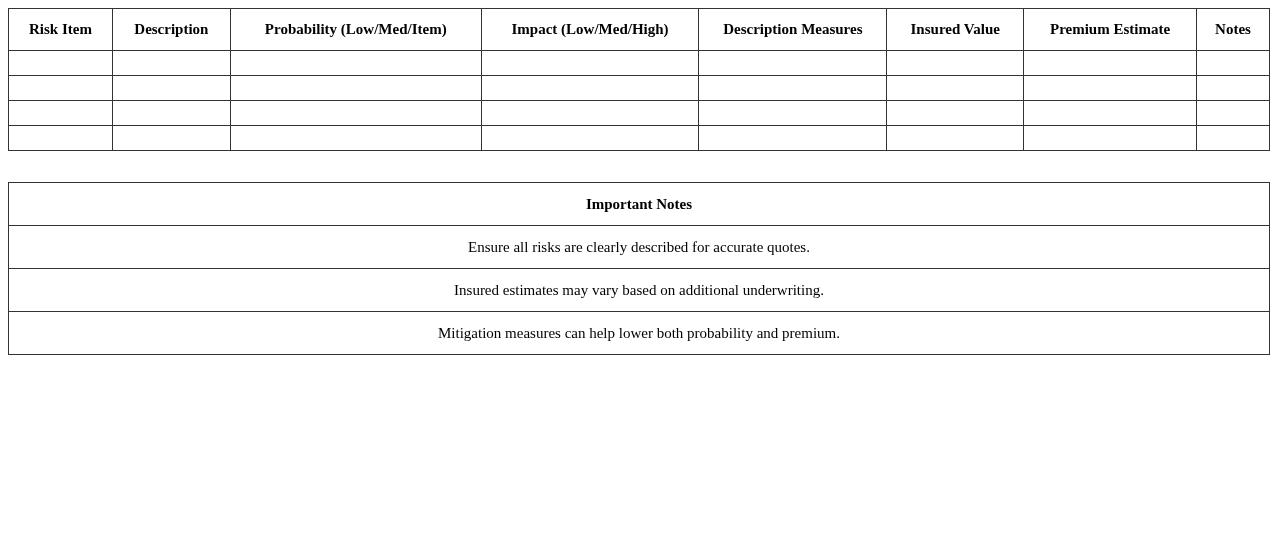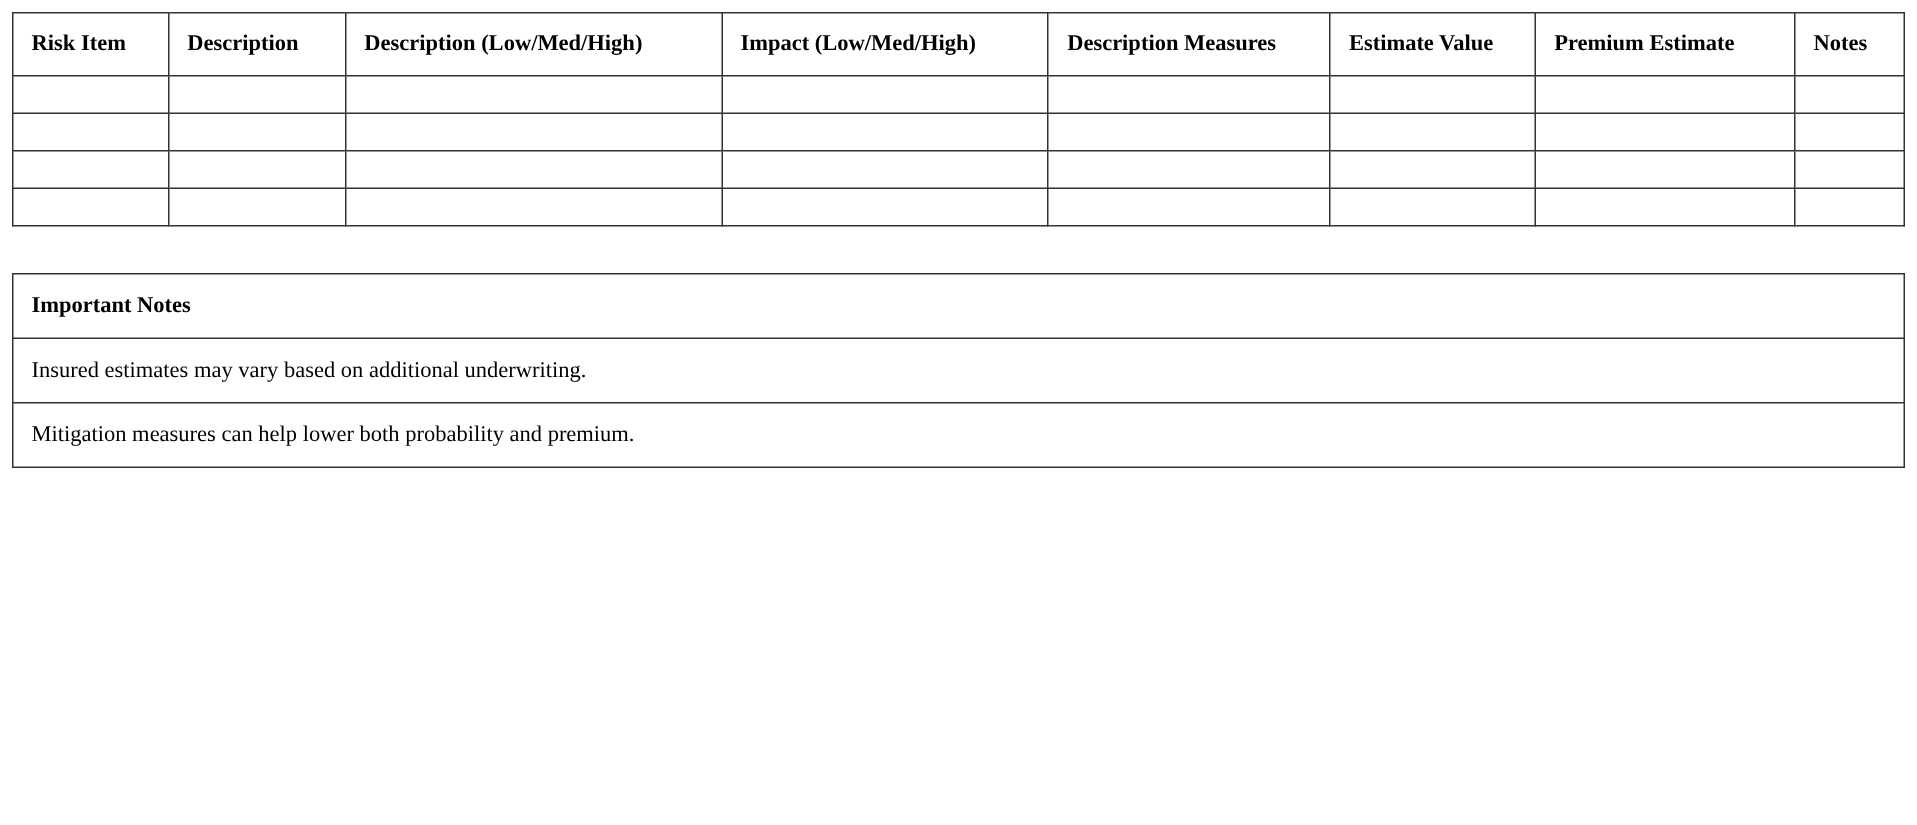--- a/index.html
+++ b/index.html
@@ -2,21 +2,21 @@
 <html><head>
 <meta charset="utf-8">
 <style>
   html, body { margin: 0; padding: 0; background: #ffffff; }
   body {
     width: 1278px; height: 550px; position: relative; overflow: hidden;
     font-family: "Liberation Serif", "DejaVu Serif", serif;
     font-size: 15px; color: #000;
   }
   table { border-collapse: collapse; position: absolute; left: 8px; width: 1262px; }
-  table td, table th { border: 1px solid #333; text-align: left; }
+  table td, table th { border: 1px solid #333; text-align: center; }
   #risk-table { top: 8px; }
   #risk-table th { height: 41px; padding: 0 12px; font-weight: bold; font-size: 15px; }
   #risk-table td { height: 24px; padding: 0 12px; }
   #notes-table { top: 182px; }
   #notes-table th, #notes-table td { height: 42px; padding: 0 12px; font-size: 15px; }
   #notes-table th { font-weight: bold; }
   #notes-table td { font-weight: normal; }
 </style>
 </head>
 <body>
@@ -29,24 +29,24 @@
     <col width="218">
     <col width="188">
     <col width="137">
     <col width="173">
     <col width="73">
   </colgroup>
   <thead>
     <tr>
       <th>Risk Item</th>
       <th>Description</th>
-      <th>Description (Low/Med/High)</th>
+      <th>Probability (Low/Med/Item)</th>
       <th>Impact (Low/Med/High)</th>
       <th>Description Measures</th>
-      <th>Estimate Value</th>
+      <th>Insured Value</th>
       <th>Premium Estimate</th>
       <th>Notes</th>
     </tr>
   </thead>
   <tbody>
     <tr>
       <td></td>
       <td></td>
       <td></td>
       <td></td>
@@ -89,19 +89,22 @@
 </table>
 
 <table id="notes-table">
   <thead>
     <tr>
       <th>Important Notes</th>
     </tr>
   </thead>
   <tbody>
     <tr>
+      <td>Ensure all risks are clearly described for accurate quotes.</td>
+    </tr>
+    <tr>
       <td>Insured estimates may vary based on additional underwriting.</td>
     </tr>
     <tr>
       <td>Mitigation measures can help lower both probability and premium.</td>
     </tr>
   </tbody>
 </table>
 
 </body></html>

